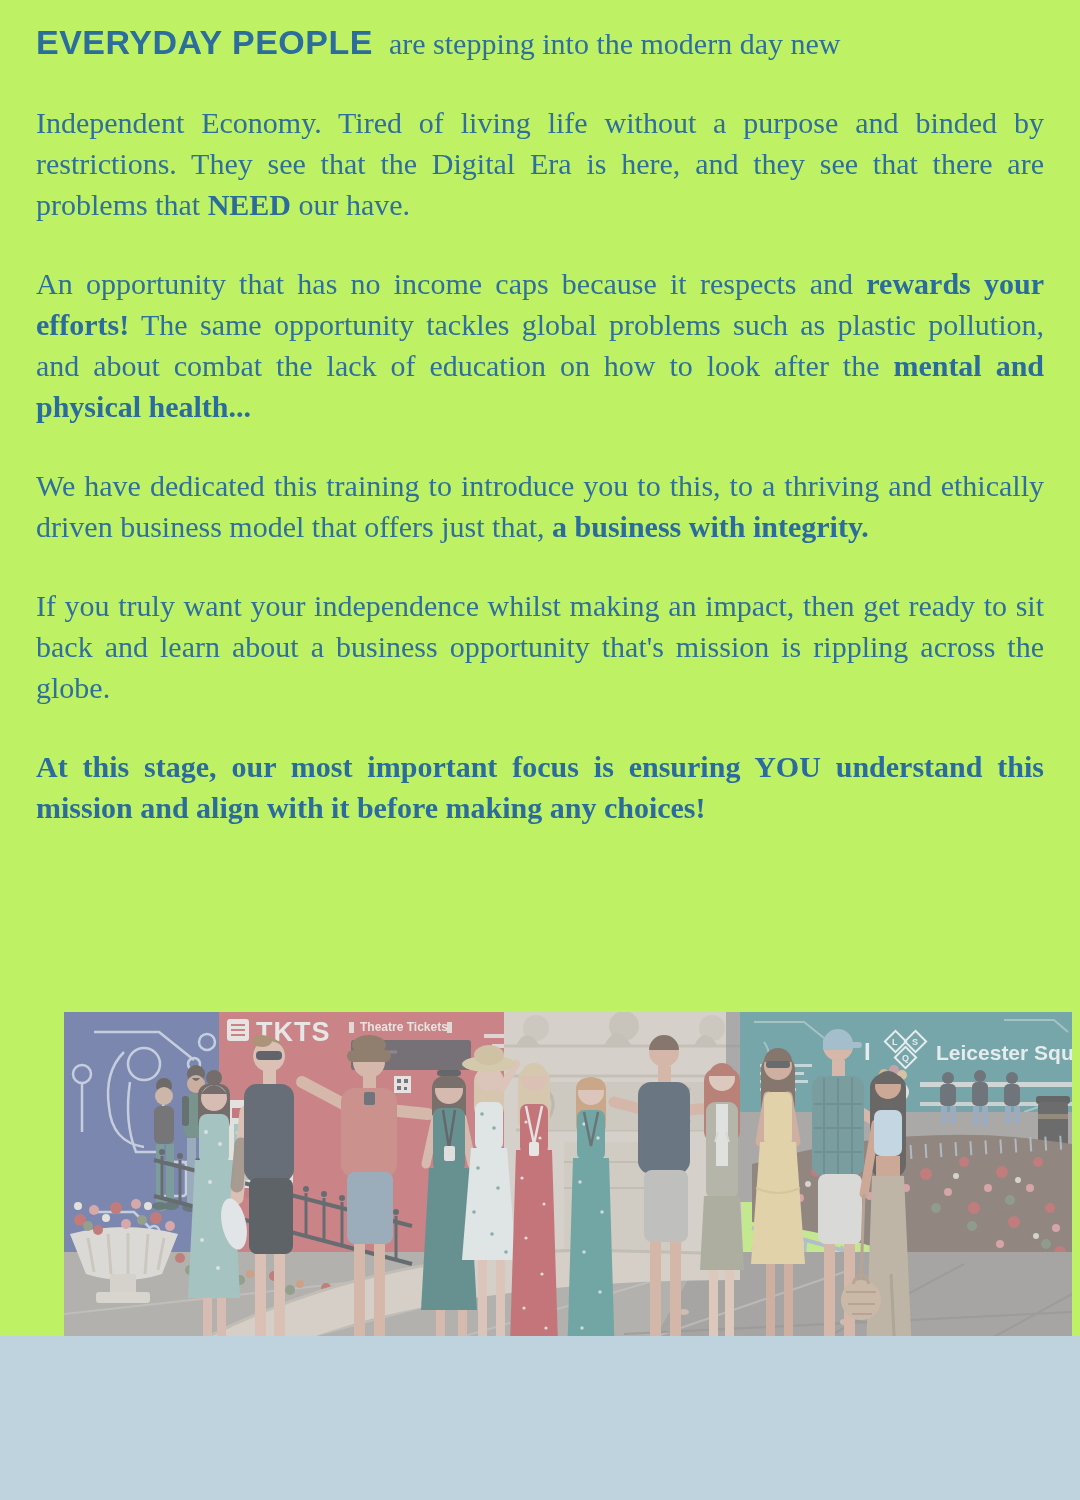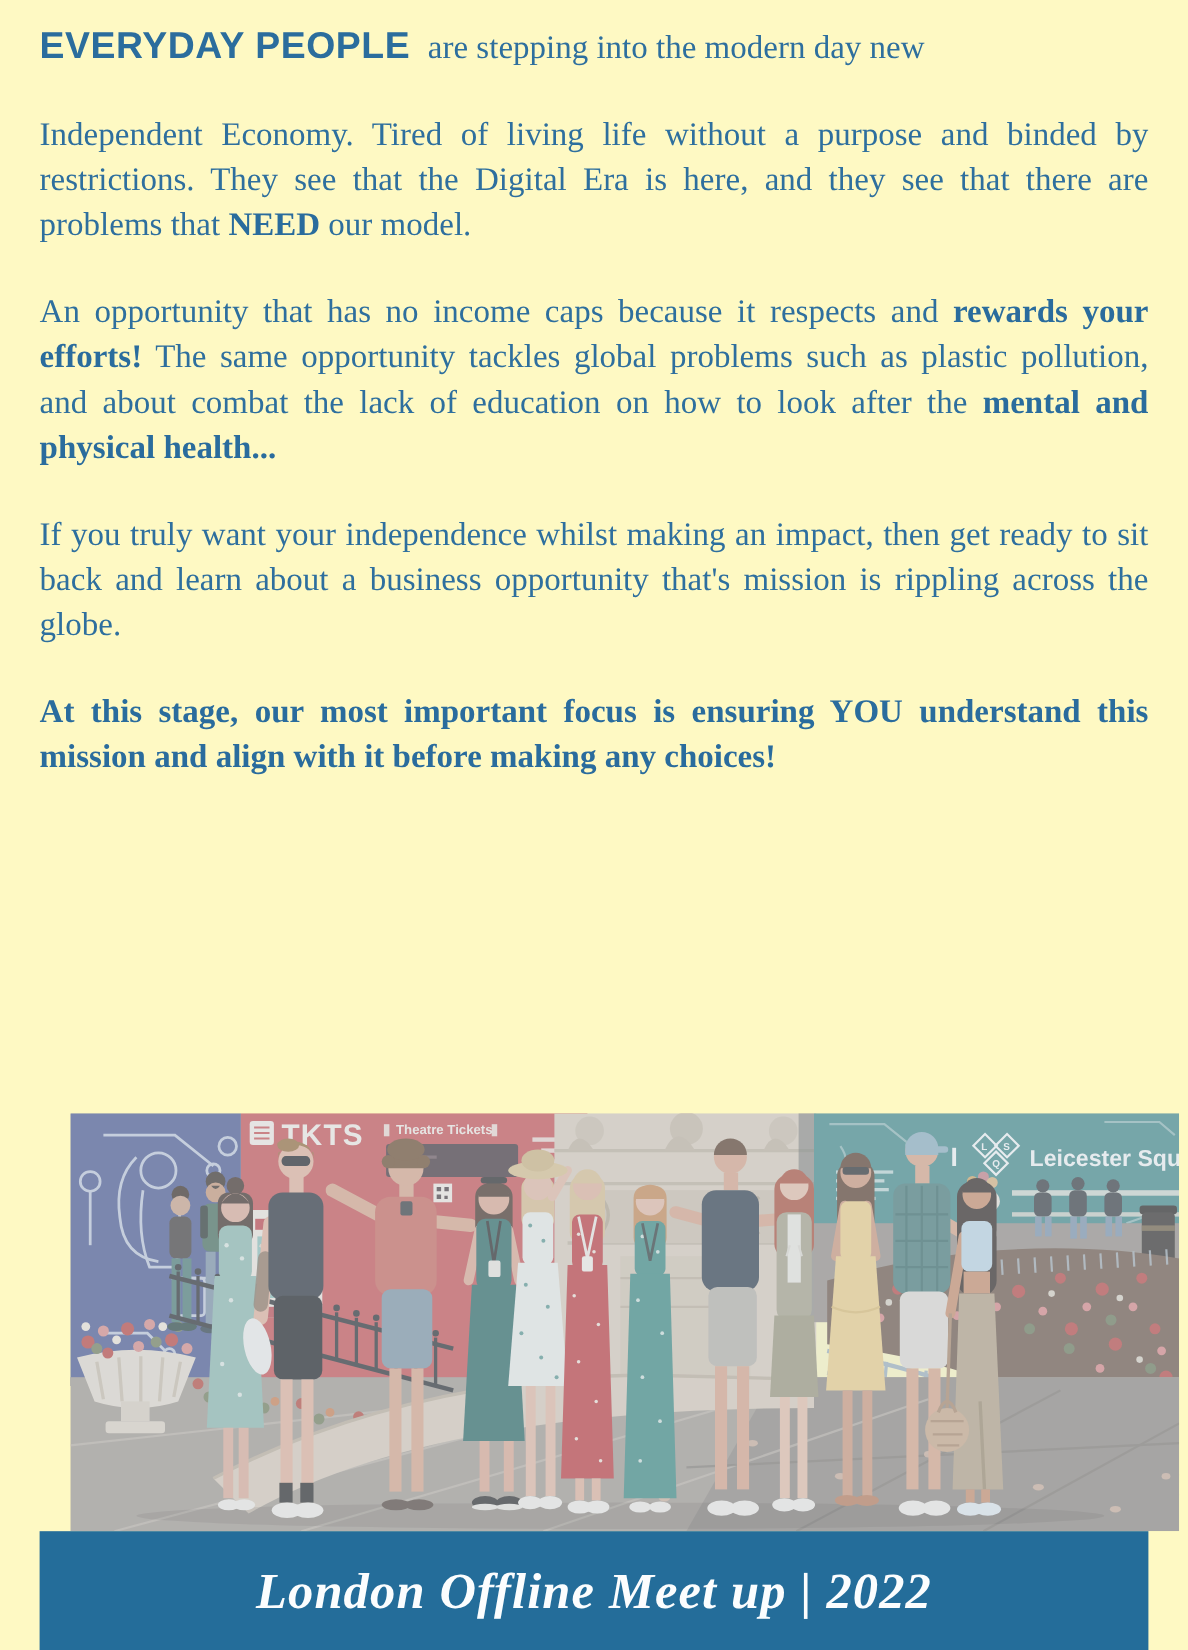--- a/index.html
+++ b/index.html
@@ -4,22 +4,22 @@
 <style>
   html,body { margin:0; padding:0; }
   body {
     width:1080px; height:1500px;
     background:#bfd3df;
     font-family:"Liberation Serif", serif;
     overflow:hidden;
   }
   .page {
     position:relative;
-    width:1080px; height:1500px;
-    background:#fef9c3;
+    width:1080px; height:1336px;
+    background:#bef264;
     overflow:hidden;
   }
   .content {
     position:absolute; left:36px; top:22px; width:1008px; height:988px;
     overflow:hidden;
     color:#2e6f9e;
   }
   .lead { margin:0 0 38px 0; font-size:30px; line-height:41px; }
   .headline {
     font-family:"Liberation Sans", sans-serif;
@@ -54,28 +54,31 @@
 <body>
 
 <div class="page">
 
   <div class="content">
     <p class="lead">
       <span class="headline">EVERYDAY PEOPLE</span><span>are stepping into the modern day new</span>
     </p>
 
     <p class="body">
-      <span>Independent Economy. Tired of living life without a purpose and binded by restrictions. They see that the Digital Era is here, and they see that there are problems that </span><strong>NEED</strong><span> our model.</span>
+      <span>Independent Economy. Tired of living life without a purpose and binded by restrictions. They see that the Digital Era is here, and they see that there are problems that </span><strong>NEED</strong><span> our have.</span>
     </p>
 
 
     <p class="body">
       <span>An opportunity that has no income caps because it respects and </span><strong>rewards your efforts!</strong><span> The same opportunity tackles global problems such as plastic pollution, and about combat the lack of education on how to look after the </span><strong>mental and physical health...</strong>
     </p>
 
+    <p class="body">
+      <span>We have dedicated this training to introduce you to this, to a thriving and ethically driven business model that offers just that, </span><strong>a business with integrity.</strong>
+    </p>
 
     <p class="body">
       <span>If you truly want your independence whilst making an impact, then get ready to sit back and learn about a business opportunity that's mission is rippling across the globe.</span>
     </p>
 
     <p class="body">
       <strong>At this stage, our most important focus is ensuring YOU understand this mission and align with it before making any choices!</strong>
     </p>
   </div>
 

